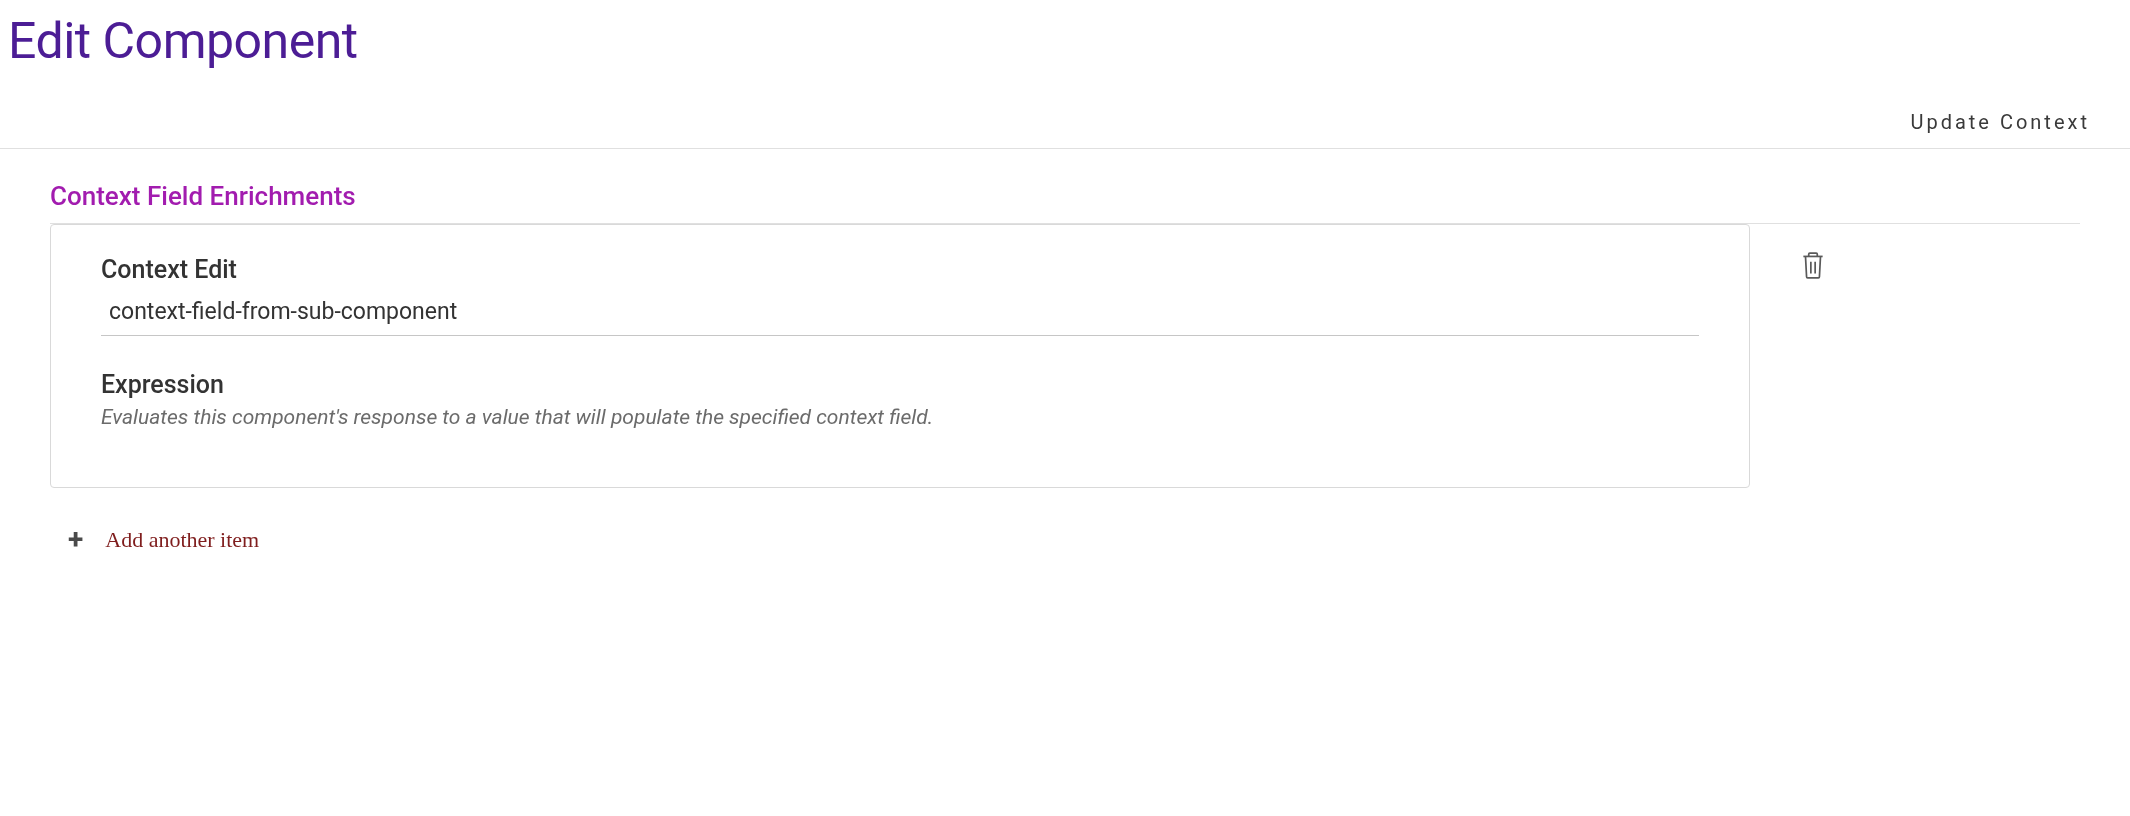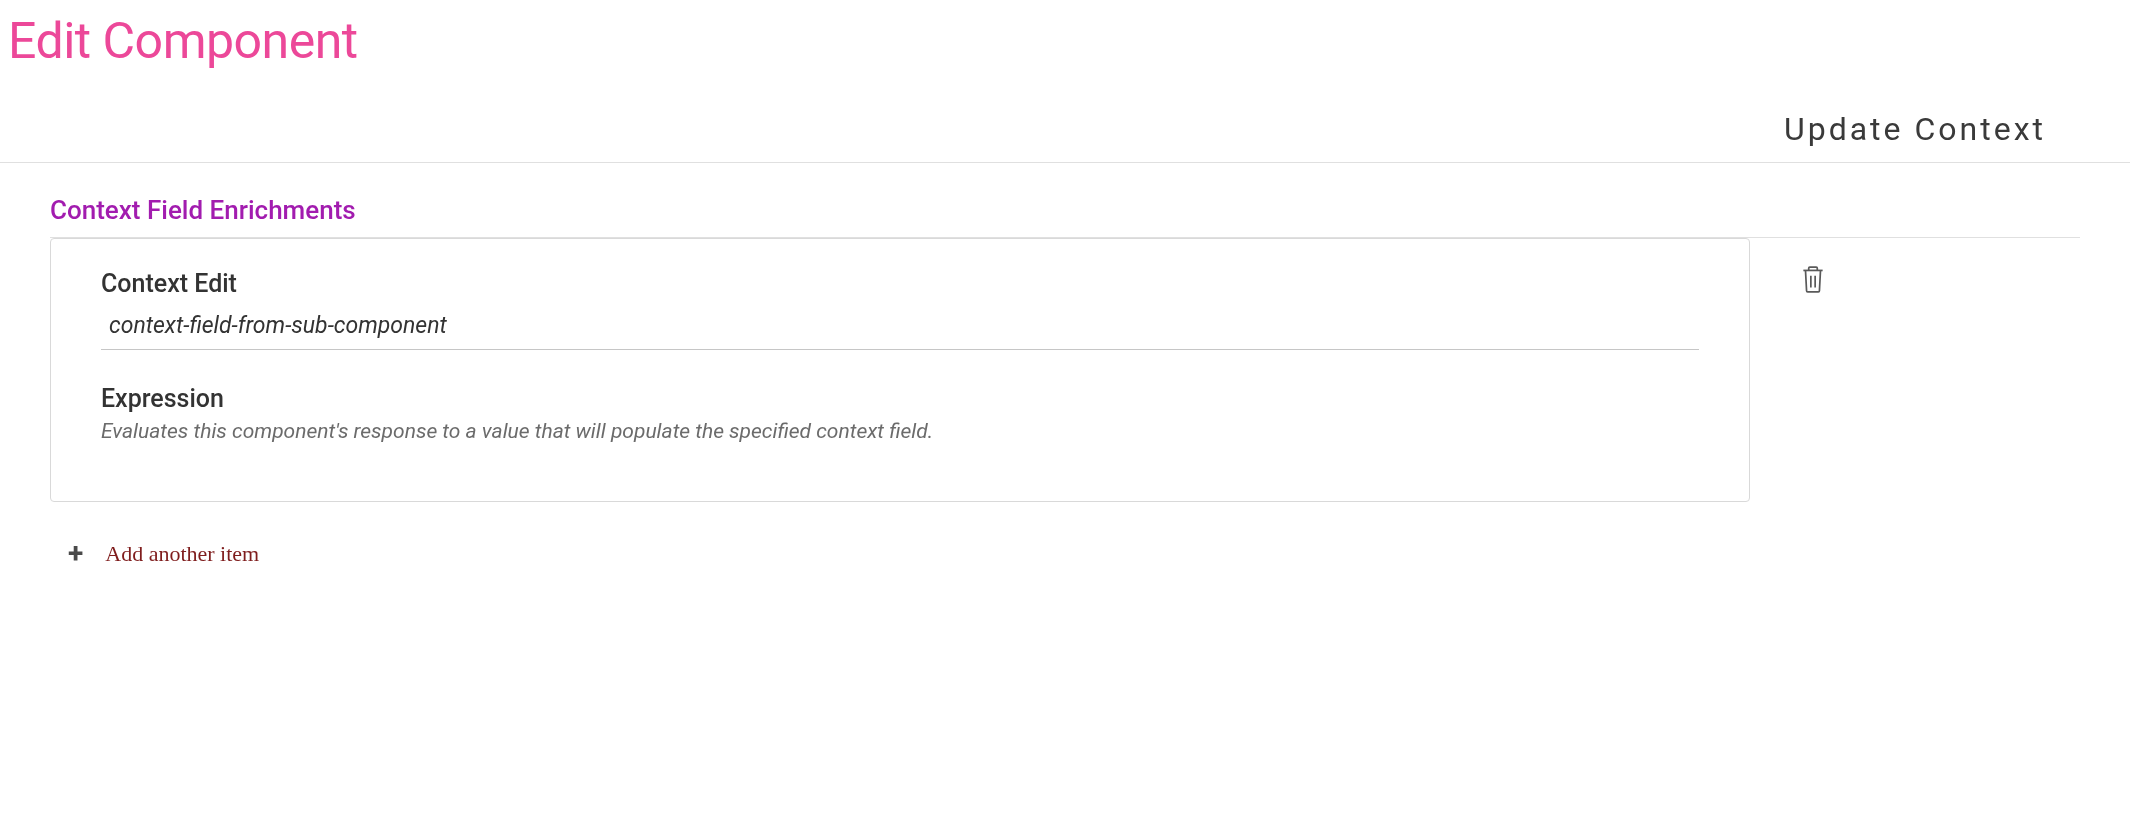--- a/index.html
+++ b/index.html
@@ -12,31 +12,31 @@
       background: #ffffff;
       color: #212121;
       width: 2130px;
     }
     .page {
       padding: 0;
     }
     .page-title {
       font-size: 50px;
       font-weight: 400;
-      color: #ec4899;
+      color: #4c1d95;
       padding: 12px 8px 40px 8px;
       letter-spacing: -0.5px;
     }
     .section-header {
       text-align: right;
-      font-size: 32px;
+      font-size: 20px;
       font-weight: 400;
       color: #3a3a3a;
       letter-spacing: 3px;
-      padding: 0 84px 14px 0;
+      padding: 0 40px 14px 0;
       border-bottom: 1px solid #e0e0e0;
     }
     .content {
       padding: 32px 50px 0 50px;
     }
     .subsection-title {
       font-size: 26px;
       font-weight: 500;
       color: #a21caf;
       margin-bottom: 6px;
@@ -85,21 +85,20 @@
     .field-input {
       width: 100%;
       border: none;
       border-bottom: 1px solid #c6c6c6;
       font-size: 23px;
       color: #333333;
       padding: 8px 2px 10px 8px;
       background: transparent;
       font-family: inherit;
       outline: none;
-      font-style: italic;
     }
     .trash-wrap {
       padding-top: 26px;
     }
     .trash-icon {
       width: 26px;
       height: 30px;
       color: #5a5a5a;
       cursor: pointer;
     }

